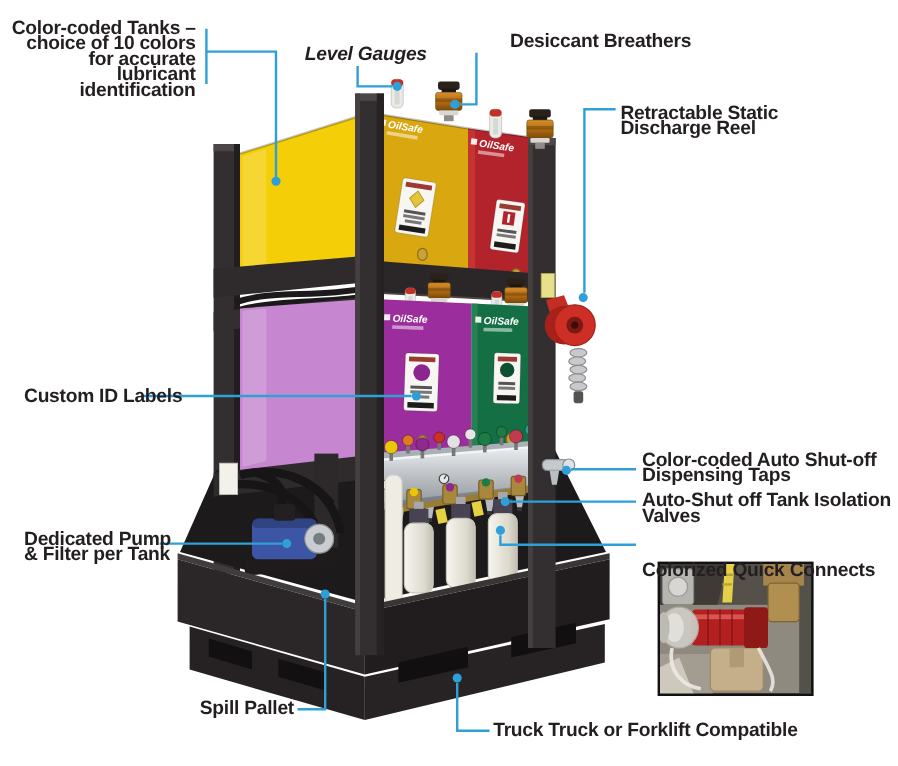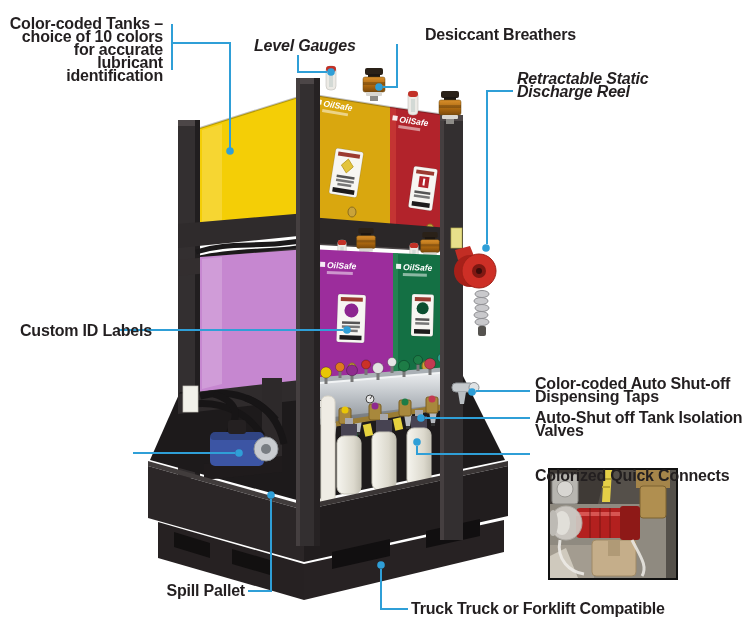--- a/index.html
+++ b/index.html
@@ -397,23 +397,25 @@
       <circle cx="381" cy="565" r="3.8" fill="#2f9fd7"></circle>
     </g>
   </svg>
 
   <div class="callout ra" style="top:17px;right:585px;">Color-coded Tanks –
 choice of 10 colors
 for accurate
 lubricant identification</div>
   <div class="callout" style="top:39px;left:254px;font-style:italic;">Level Gauges</div>
   <div class="callout" style="top:28px;left:377px;margin-left:48px;">Desiccant Breathers</div>
-  <div class="callout" style="top:72px;left:517px;font-style:italic;">Retractable Static
+  <div class="callout" style="top:88px;left:517px;">Retractable Static
 Discharge Reel</div>
   <div class="callout" style="top:324px;left:20px;">Custom ID Labels</div>
+  <div class="callout" style="top:443px;left:20px;">Dedicated Pump
+&amp; Filter per Tank</div>
   <div class="callout" style="top:377px;left:535px;">Color-coded Auto Shut-off
 Dispensing Taps</div>
   <div class="callout" style="top:411px;left:535px;">Auto-Shut off Tank Isolation Valves</div>
   <div class="callout" style="top:469px;left:535px;">Colorized Quick Connects</div>
   <div class="callout ra" style="top:584px;right:503px;">Spill Pallet</div>
   <div class="callout" style="top:602px;left:411px;">Truck Truck or Forklift Compatible</div>
 
 </div>
 
 </body></html>

